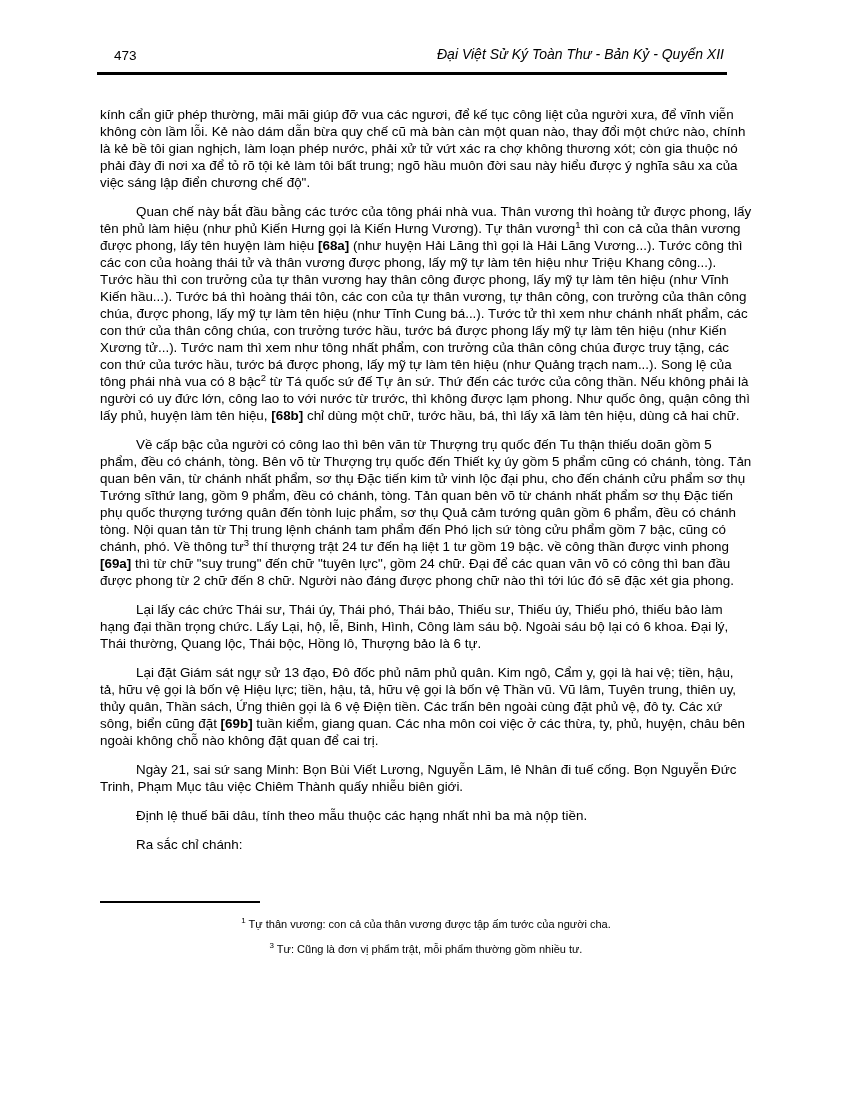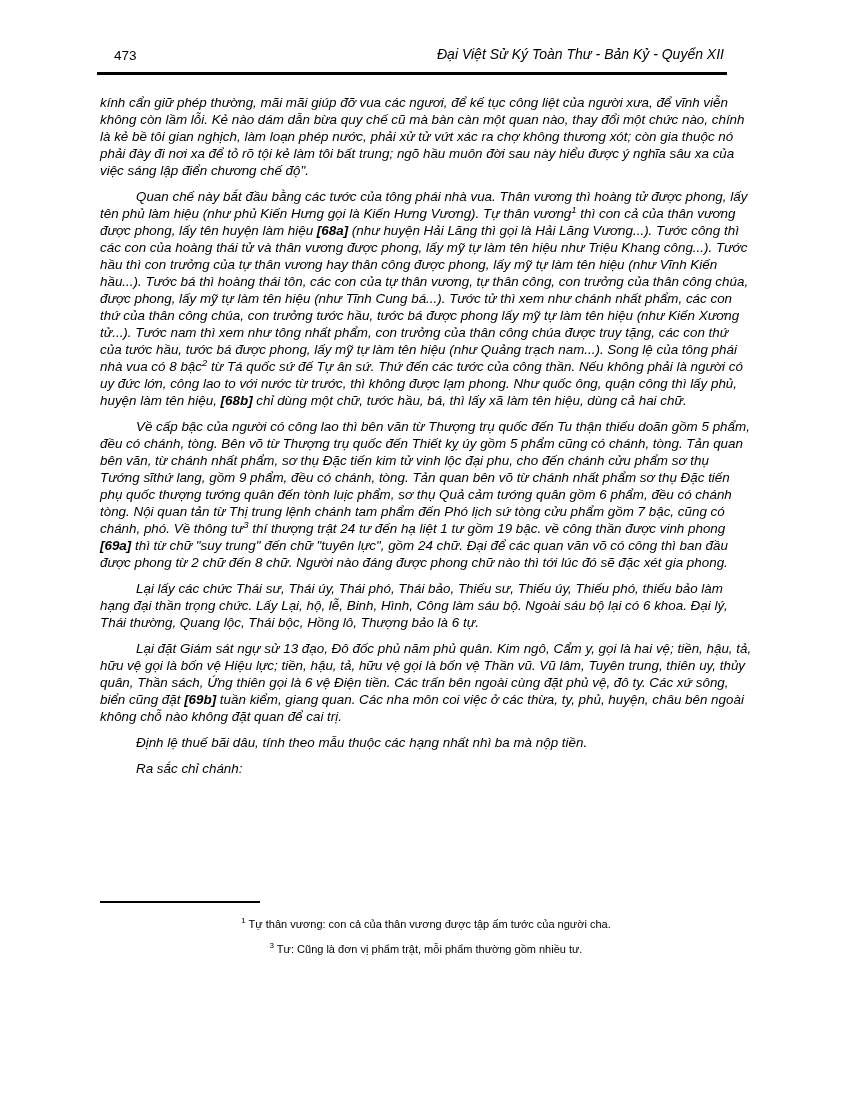--- a/index.html
+++ b/index.html
@@ -36,21 +36,21 @@
     background: #000000;
   }
   .body-text {
     position: absolute;
     top: 94px; left: 100px;
     width: 652px;
     font-size: 13.4px;
     line-height: 17px;
     text-align: left;
   }
-  .para { margin: 0 0 9px 0; font-style: italic; }
+  .para { margin: 12px 0 9px 0; }
   .para.indent { text-indent: 36px; }
   .para b { font-weight: bold; }
   .para sup, .footnote sup {
     font-size: 9.5px;
     line-height: 0;
     vertical-align: super;
   }
   .footnotes {
     position: absolute;
     top: 901px; left: 100px;
@@ -80,20 +80,21 @@
     <div class="running-title">Đại Việt Sử Ký Toàn Thư - Bản Kỷ - Quyển XII</div>
   </div>
   <div class="header-rule"></div>
 
   <div class="body-text">
       <p class="para"><span>kính cẩn giữ phép thường, mãi mãi giúp đỡ vua các ngươi, để kế tục công liệt của người xưa, để vĩnh viễn không còn lầm lỗi. Kẻ nào dám dẫn bừa quy chế cũ mà bàn càn một quan nào, thay đổi một chức nào, chính là kẻ bề tôi gian nghịch, làm loạn phép nước, phải xử tử vứt xác ra chợ không thương xót; còn gia thuộc nó phải đày đi nơi xa để tỏ rõ tội kẻ làm tôi bất trung; ngõ hầu muôn đời sau này hiểu được ý nghĩa sâu xa của việc sáng lập điển chương chế độ".</span></p>
       <p class="para indent"><span>Quan chế này bắt đầu bằng các tước của tông phái nhà vua. Thân vương thì hoàng tử được phong, lấy tên phủ làm hiệu (như phủ Kiến Hưng gọi là Kiến Hưng Vương). Tự thân vương</span><sup>1</sup><span> thì con cả của thân vương được phong, lấy tên huyện làm hiệu </span><b>[68a]</b><span> (như huyện Hải Lăng thì gọi là Hải Lăng Vương...). Tước công thì các con của hoàng thái tử và thân vương được phong, lấy mỹ tự làm tên hiệu như Triệu Khang công...). Tước hầu thì con trưởng của tự thân vương hay thân công được phong, lấy mỹ tự làm tên hiệu (như Vĩnh Kiến hầu...). Tước bá thì hoàng thái tôn, các con của tự thân vương, tự thân công, con trưởng của thân công chúa, được phong, lấy mỹ tự làm tên hiệu (như Tĩnh Cung bá...). Tước tử thì xem như chánh nhất phẩm, các con thứ của thân công chúa, con trưởng tước hầu, tước bá được phong lấy mỹ tự làm tên hiệu (như Kiến Xương tử...). Tước nam thì xem như tông nhất phẩm, con trưởng của thân công chúa được truy tặng, các con thứ của tước hầu, tước bá được phong, lấy mỹ tự làm tên hiệu (như Quảng trạch nam...). Song lệ của tông phái nhà vua có 8 bậc</span><sup>2</sup><span> từ Tá quốc sứ đế Tự ân sứ. Thứ đến các tước của công thần. Nếu không phải là người có uy đức lớn, công lao to với nước từ trước, thì không được lạm phong. Như quốc ông, quận công thì lấy phủ, huyện làm tên hiệu, </span><b>[68b]</b><span> chỉ dùng một chữ, tước hầu, bá, thì lấy xã làm tên hiệu, dùng cả hai chữ.</span></p>
       <p class="para indent"><span>Về cấp bậc của người có công lao thì bên văn từ Thượng trụ quốc đến Tu thận thiếu doãn gồm 5 phẩm, đều có chánh, tòng. Bên võ từ Thượng trụ quốc đến Thiết kỵ úy gồm 5 phẩm cũng có chánh, tòng. Tản quan bên văn, từ chánh nhất phẩm, sơ thụ Đặc tiến kim tử vinh lộc đại phu, cho đến chánh cửu phẩm sơ thụ Tướng sĩthứ lang, gồm 9 phẩm, đều có chánh, tòng. Tản quan bên võ từ chánh nhất phẩm sơ thụ Đặc tiến phụ quốc thượng tướng quân đến tònh luịc phẩm, sơ thụ Quả cảm tướng quân gồm 6 phẩm, đều có chánh tòng. Nội quan tản từ Thị trung lệnh chánh tam phẩm đến Phó lịch sứ tòng cửu phẩm gồm 7 bậc, cũng có chánh, phó. Về thông tư</span><sup>3</sup><span> thí thượng trật 24 tư đến hạ liệt 1 tư gồm 19 bậc. về công thần được vinh phong </span><b>[69a]</b><span> thì từ chữ "suy trung" đến chữ "tuyên lực", gồm 24 chữ. Đại để các quan văn võ có công thì ban đầu được phong từ 2 chữ đến 8 chữ. Người nào đáng được phong chữ nào thì tới lúc đó sẽ đặc xét gia phong.</span></p>
       <p class="para indent"><span>Lại lấy các chức Thái sư, Thái úy, Thái phó, Thái bảo, Thiếu sư, Thiếu úy, Thiếu phó, thiếu bảo làm hạng đại thần trọng chức. Lấy Lại, hộ, lễ, Binh, Hình, Công làm sáu bộ. Ngoài sáu bộ lại có 6 khoa. Đại lý, Thái thường, Quang lộc, Thái bộc, Hồng lô, Thượng bảo là 6 tự.</span></p>
       <p class="para indent"><span>Lại đặt Giám sát ngự sử 13 đạo, Đô đốc phủ năm phủ quân. Kim ngô, Cẩm y, gọi là hai vệ; tiền, hậu, tả, hữu vệ gọi là bốn vệ Hiệu lực; tiền, hậu, tả, hữu vệ gọi là bốn vệ Thần vũ. Vũ lâm, Tuyên trung, thiên uy, thủy quân, Thần sách, Ứng thiên gọi là 6 vệ Điện tiền. Các trấn bên ngoài cùng đặt phủ vệ, đô ty. Các xứ sông, biển cũng đặt </span><b>[69b]</b><span> tuần kiểm, giang quan. Các nha môn coi việc ở các thừa, ty, phủ, huyện, châu bên ngoài không chỗ nào không đặt quan để cai trị.</span></p>
+      <p class="para indent"><span>Ngày 21, sai sứ sang Minh: Bọn Bùi Viết Lương, Nguyễn Lãm, lê Nhân đi tuế cống. Bọn Nguyễn Đức Trinh, Phạm Mục tâu việc Chiêm Thành quấy nhiễu biên giới.</span></p>
       <p class="para indent"><span>Định lệ thuế bãi dâu, tính theo mẫu thuộc các hạng nhất nhì ba mà nộp tiền.</span></p>
       <p class="para indent"><span>Ra sắc chỉ chánh:</span></p>
     </div>
 
   <div class="footnotes">
     <div class="fn-rule"></div>
     <div>
         <div class="footnote"><sup>1</sup><span> Tự thân vương: con cả của thân vương được tập ấm tước của người cha.</span></div>
         <div class="footnote"><sup>3</sup><span> Tư: Cũng là đơn vị phẩm trật, mỗi phẩm thường gồm nhiều tư.</span></div>
       </div>

